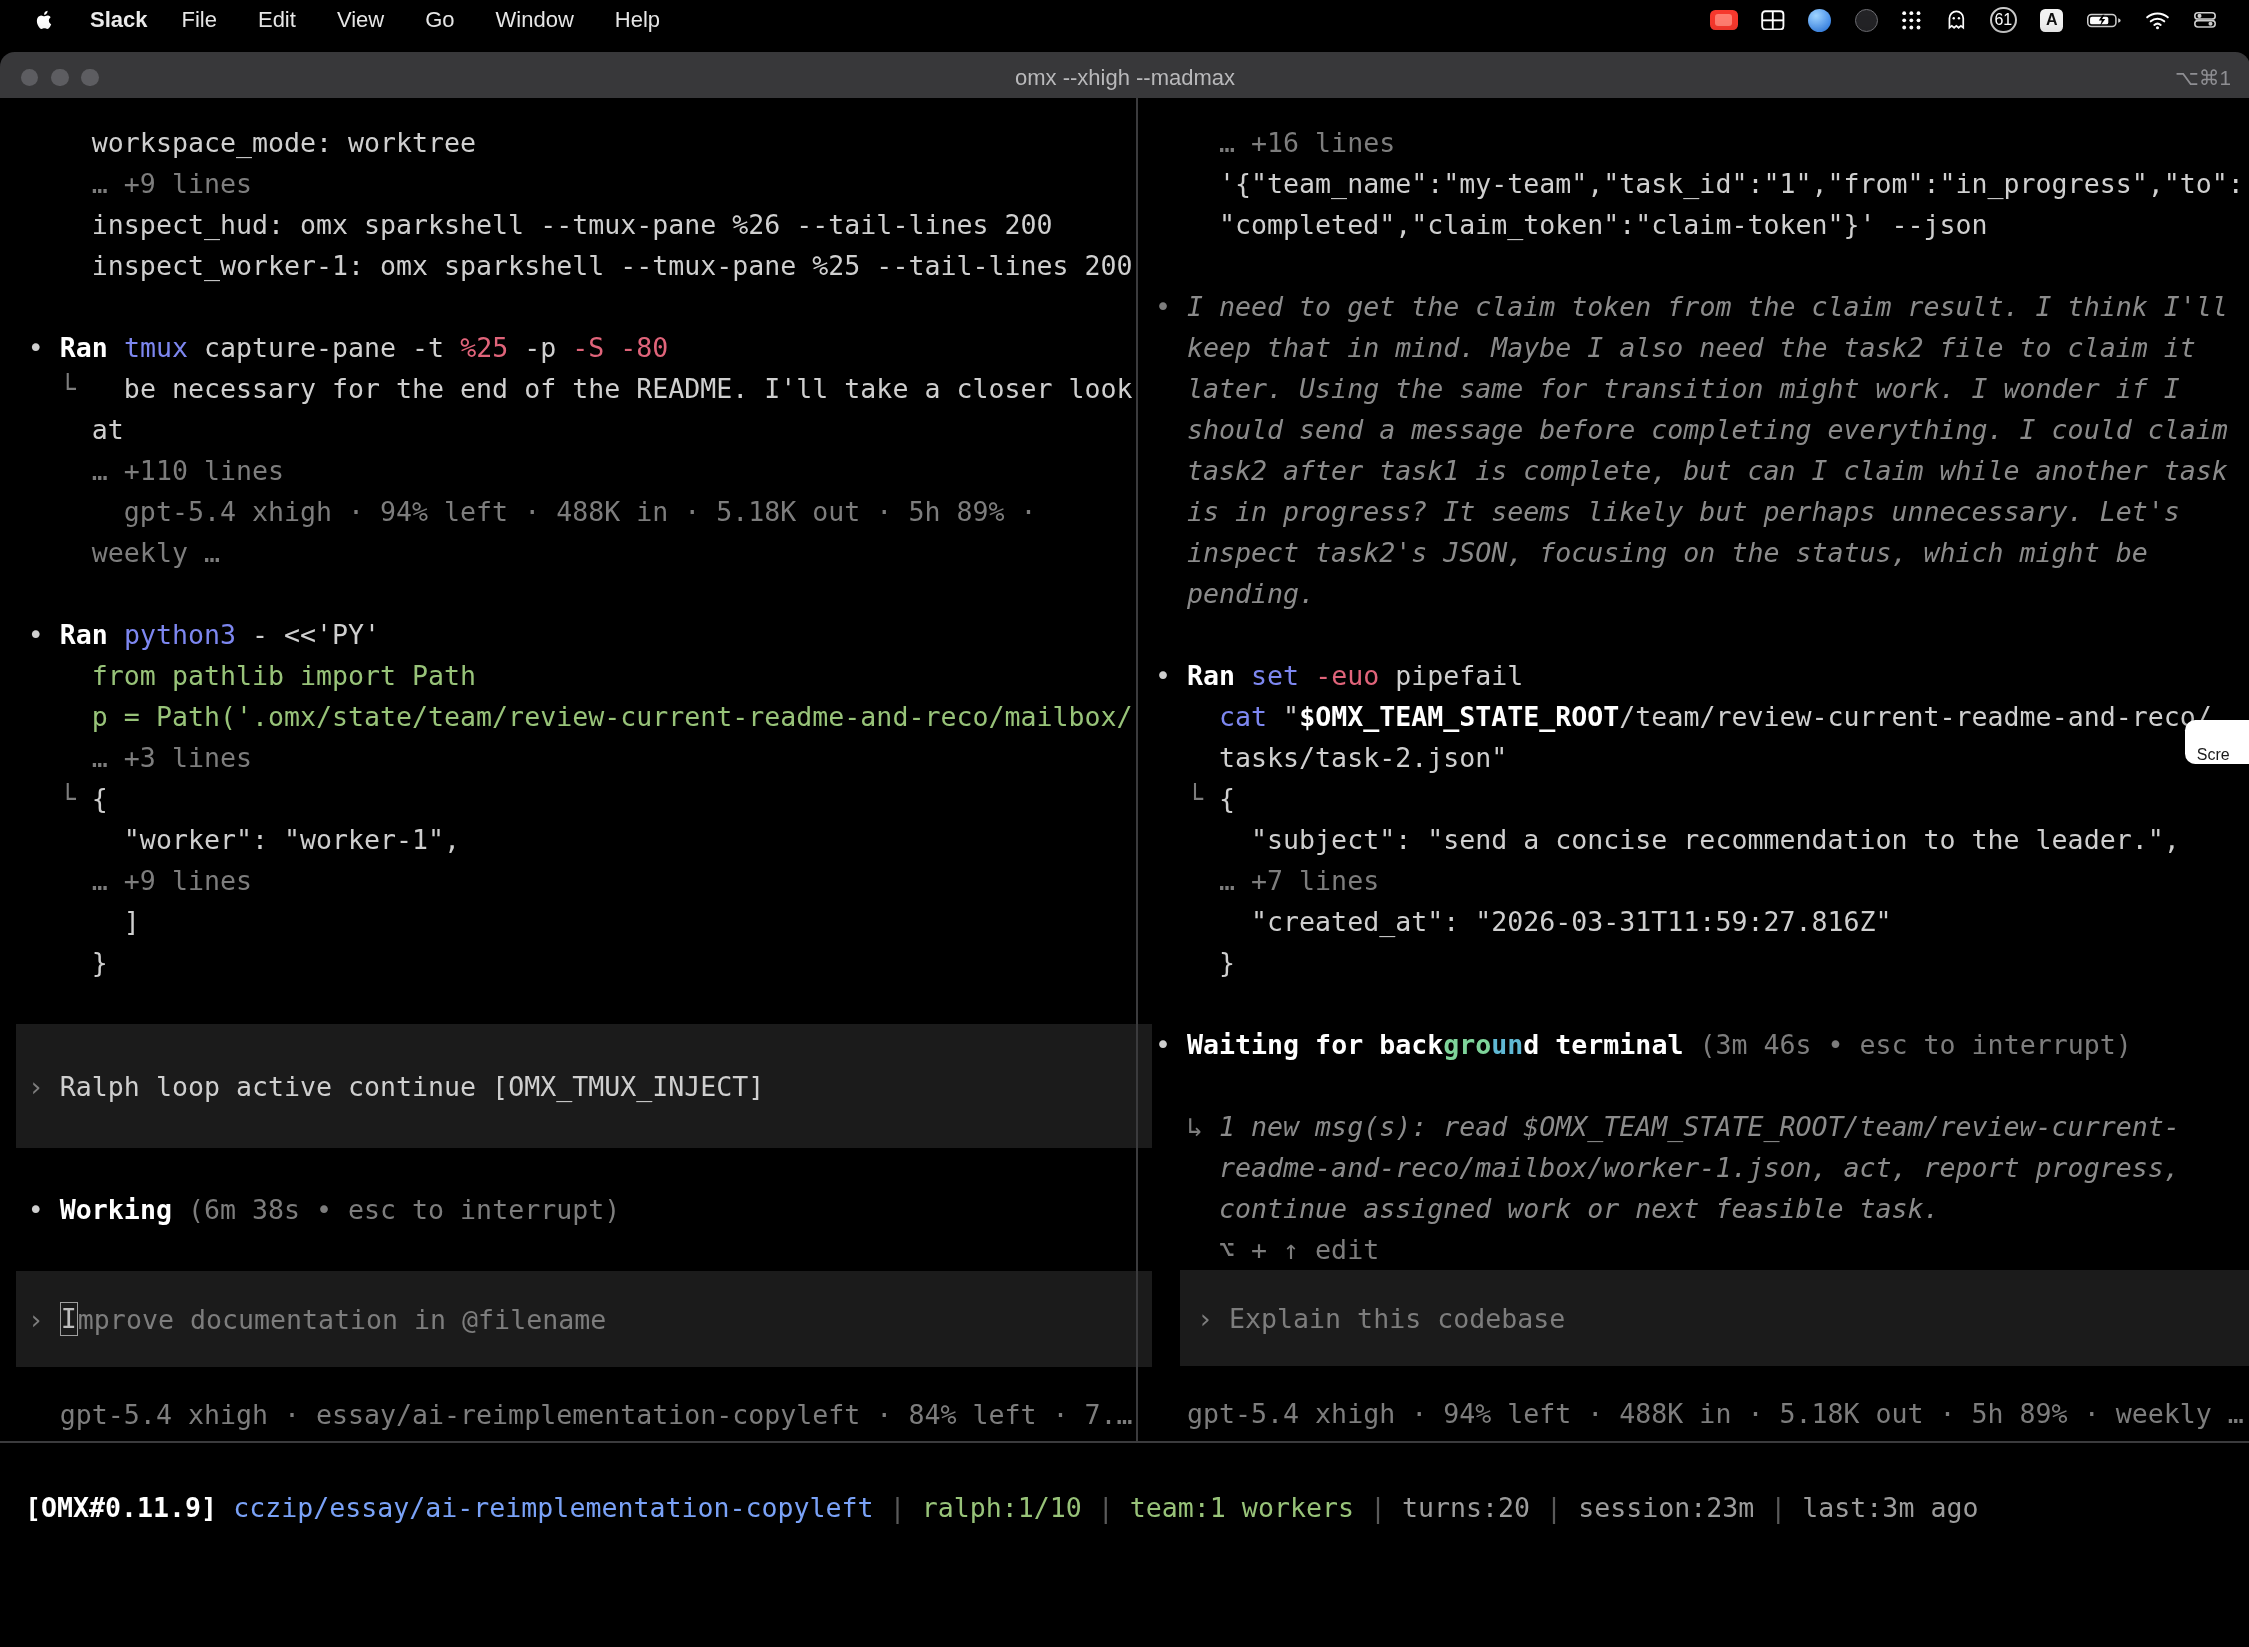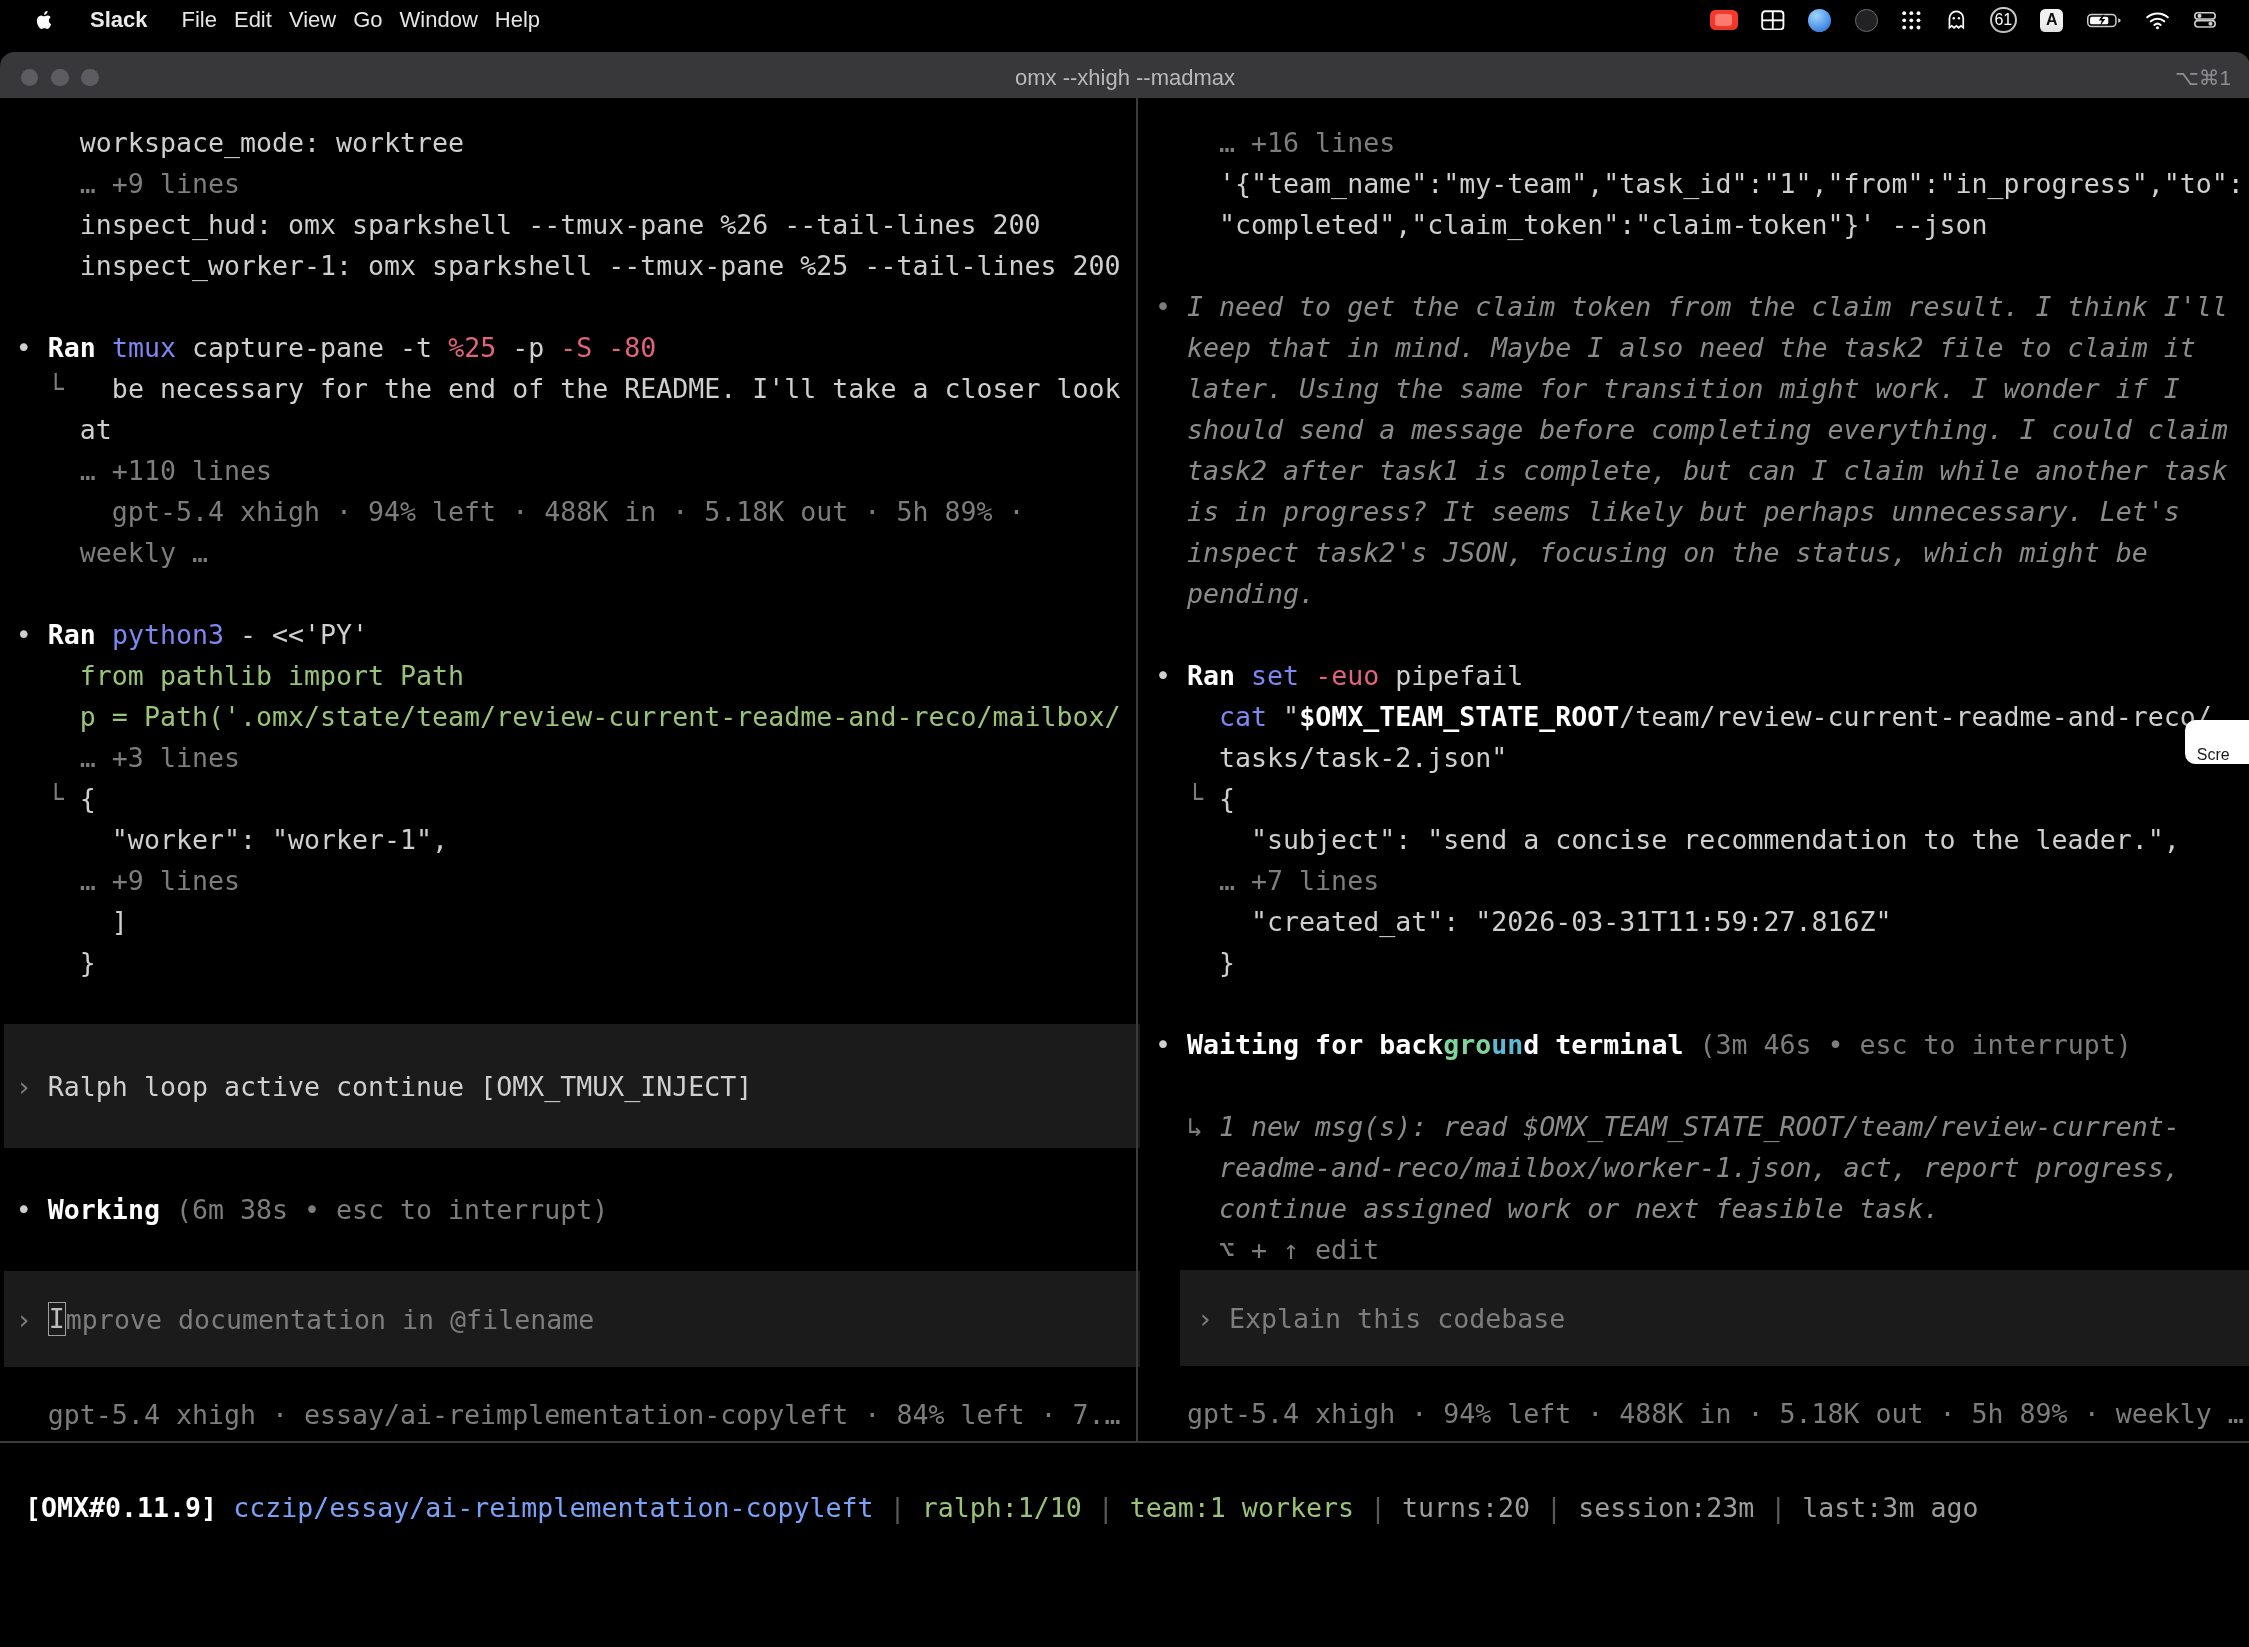--- a/index.html
+++ b/index.html
@@ -33,21 +33,21 @@
             display:flex;align-items:center}
   .traffic{position:absolute;left:20.7px;display:flex;gap:12.5px}
   .tl{width:17.7px;height:17.7px;border-radius:50%;background:#5d5d61}
   .title{width:100%;text-align:center;color:#b9b9bb;font-size:22px}
   .tb-hint{position:absolute;right:19px;color:#8f8f93;font-size:20.7px}
 
   
   .terminal{position:absolute;top:46px;left:0;width:100%;height:1493px;background:#000;
             font-family:"DejaVu Sans Mono",monospace;font-size:26.6px;color:#cfcfcf}
   .pane{position:absolute;top:0;height:1343px;overflow:hidden;padding-top:24px}
-  .pane-left{left:4px;width:1136px}
+  .pane-left{left:16px;width:1136px}
   .pane-right{left:1138px;width:1112px}
   .t-line{height:41px;line-height:41px;white-space:pre;overflow:hidden}
   .pane-left .t-line{padding-left:11.8px}
   .pane-right .t-line{padding-left:17px}
   .band{background:#1b1b1b;display:flex;align-items:center;width:100%}
   .band .t-line{height:auto}
   .footer-row{}
   .vdivider{position:absolute;top:0;left:1136px;width:1.5px;height:1343px;background:#3b3b3d}
   .hline{position:absolute;top:1343px;left:0;width:100%;height:1.5px;background:#3b3b3d}
   .omx-line{position:absolute;top:1389px;left:0;width:100%}
@@ -86,21 +86,21 @@
 
   <div class="menubar">
     <div class="mb-left">
       <span class="apple">
         <svg width="19" height="22" viewBox="0 0 22 26" fill="#fff">
           <path d="M17.3 13.7c0-2.6 2.1-3.9 2.2-4-1.2-1.8-3.1-2-3.8-2-1.6-.2-3.1 1-3.9 1s-2-1-3.4-1C6.7 7.7 5 8.8 4.1 10.4c-1.9 3.2-.5 8 1.3 10.6.9 1.3 1.9 2.7 3.3 2.6 1.3-.1 1.8-.8 3.4-.8s2 .8 3.4.8c1.4 0 2.3-1.3 3.2-2.6 1-1.5 1.4-2.9 1.4-3-.1 0-2.8-1.1-2.8-4.3z"></path>
           <path d="M14.7 5.4c.7-.9 1.2-2.1 1.1-3.4-1 .1-2.3.7-3 1.6-.7.8-1.2 2-1.1 3.3 1.2.1 2.3-.6 3-1.5z"></path>
         </svg>
       </span>
       <span class="mb-app">Slack</span>
-      <span style="display:flex;gap:17px">
+      <span style="display:flex;gap:41px">
           <span class="mb-item">File</span>
           <span class="mb-item">Edit</span>
           <span class="mb-item">View</span>
           <span class="mb-item">Go</span>
           <span class="mb-item">Window</span>
           <span class="mb-item">Help</span>
         </span>
     </div>
     <div class="mb-right">
       <span class="mi">

